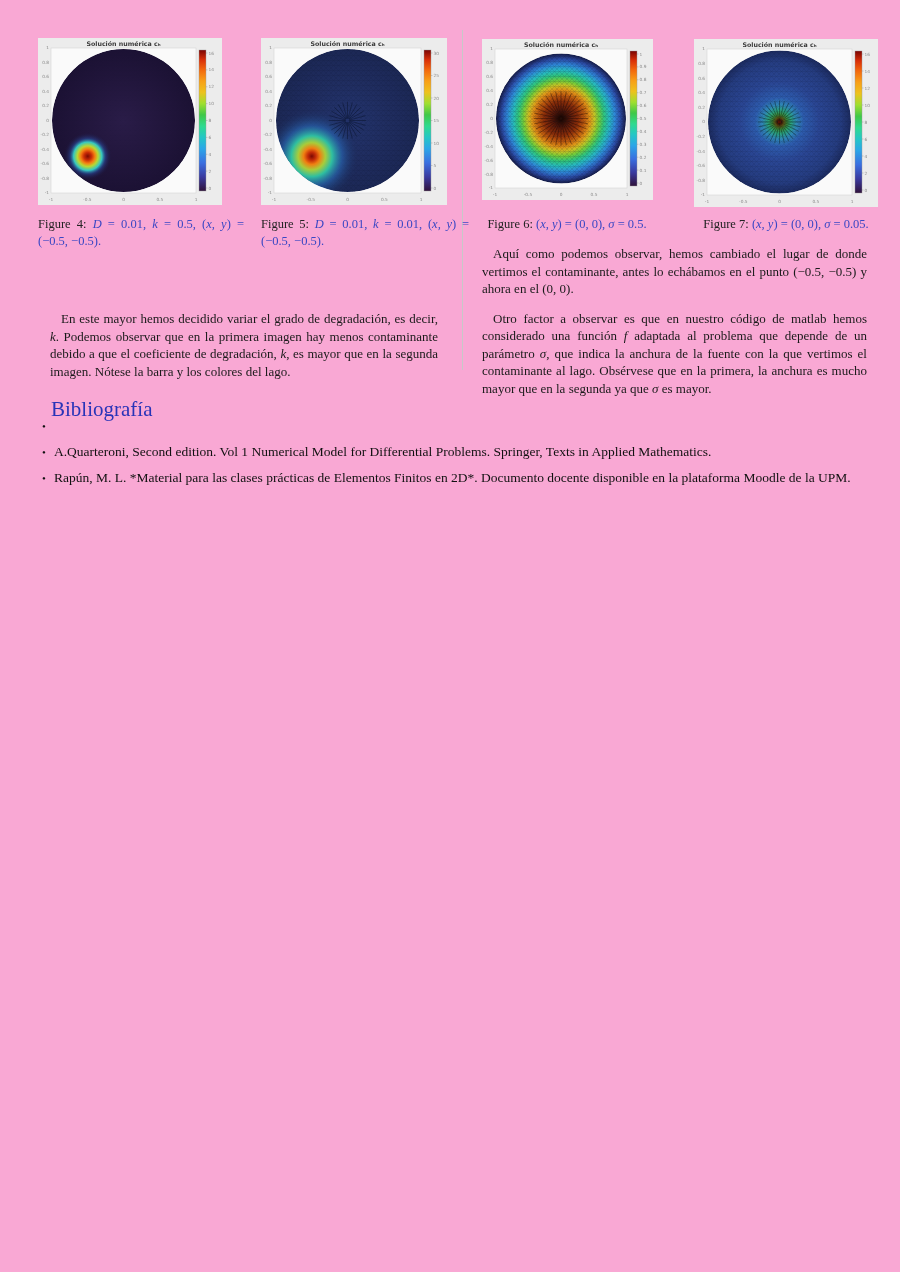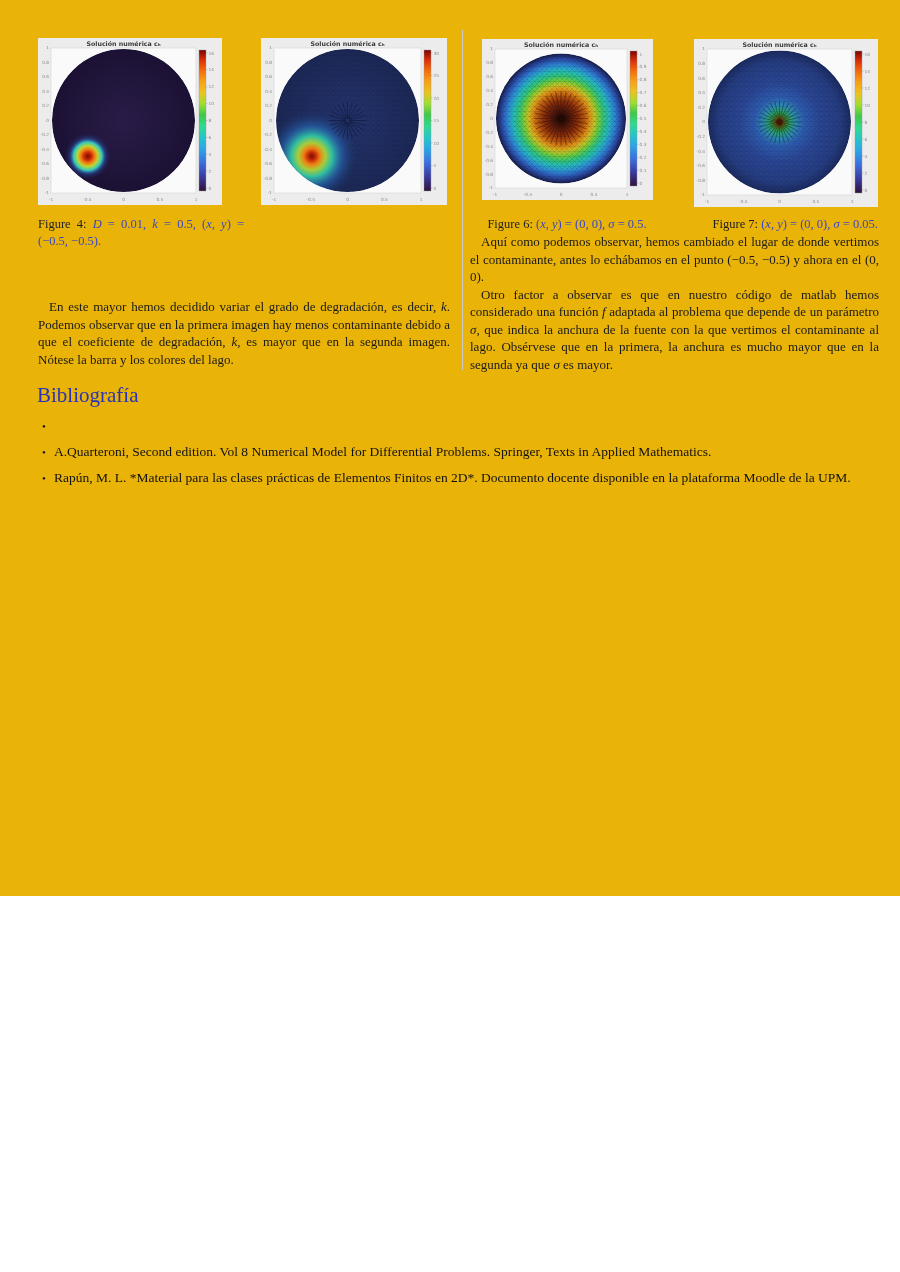--- a/index.html
+++ b/index.html
@@ -1,27 +1,27 @@
 <!DOCTYPE html>
 <html><head>
 <meta charset="utf-8">
 <style>
   html,body{margin:0;padding:0;background:#ffffff;}
-  .page{position:relative;width:900px;height:896px;background:#eab308;overflow:hidden;
+  .page{position:relative;width:900px;height:1272px;background:#f9a8d4;overflow:hidden;
         font-family:"Liberation Serif",serif;color:#1a1a1a;}
   .matfig{position:absolute;background:#ececec;}
   .matfig svg{display:block;}
   .vdivider{position:absolute;width:1px;background:#c8c8c8;}
   .caption{position:absolute;font-size:12.5px;line-height:17px;text-align:justify;color:#3a47c4;}
   .caption.center{text-align:center;}
   .cap-prefix{color:#222222;}
   .it{font-style:italic;}
   .bodycol{position:absolute;font-size:13px;line-height:17.5px;text-align:justify;color:#1a1a1a;}
-  .bodycol p{margin:0;text-indent:11px;}
-  .bib-heading{position:absolute;margin:0;font-size:21px;font-weight:normal;color:#2834b8;
+  .bodycol p{margin:12px;text-indent:11px;}
+  .bib-heading{position:absolute;margin:14px;font-size:21px;font-weight:normal;color:#2834b8;
                font-family:"Liberation Serif",serif;}
   .biblist{position:absolute;margin:0;padding:0;list-style:none;font-size:13.5px;color:#111;}
   .biblist li{margin:0 0 9px 0;display:flex;}
   .biblist .bullet{width:12px;flex:0 0 12px;font-size:11px;line-height:17px;}
   .biblist .bib-text{line-height:16px;}
 </style>
 </head>
 <body>
 
 <div class="page">
@@ -438,41 +438,42 @@
         <line x1="168" y1="134.0" x2="169.5" y2="134.0" stroke="#8a8a8a" stroke-width="0.4"></line>
         <text x="170.6" y="135.5" font-size="4.3" fill="#8a8a8a" text-anchor="start" font-family="DejaVu Sans, sans-serif">2</text>
         <line x1="168" y1="151.0" x2="169.5" y2="151.0" stroke="#8a8a8a" stroke-width="0.4"></line>
         <text x="170.6" y="152.5" font-size="4.3" fill="#8a8a8a" text-anchor="start" font-family="DejaVu Sans, sans-serif">0</text>
   </svg>
     </div>
 
   <div class="vdivider" style="left:462px;top:30px;height:340px;"></div>
 
   <div class="caption" id="cap0" style="left:38px;top:216px;width:206px;"><span class="cap-prefix">Figure 4: </span><span class="it">D</span><span> = 0.01, </span><span class="it">k</span><span> = 0.5, (</span><span class="it">x, y</span><span>) = (−0.5, −0.5).</span></div>
+  <div class="caption" id="cap1" style="left:261px;top:216px;width:208px;"><span class="cap-prefix">Figure 5: </span><span class="it">D</span><span> = 0.01, </span><span class="it">k</span><span> = 0.01, (</span><span class="it">x, y</span><span>) = (−0.5, −0.5).</span></div>
   <div class="caption center" id="cap2" style="left:478px;top:216px;width:178px;"><span class="cap-prefix">Figure 6: </span><span>(</span><span class="it">x, y</span><span>) = (0, 0), </span><span class="it">σ</span><span> = 0.5.</span></div>
-  <div class="caption center" id="cap3" style="left:694px;top:216px;width:184px;text-align:right;"><span class="cap-prefix">Figure 7: </span><span>(</span><span class="it">x, y</span><span>) = (0, 0), </span><span class="it">σ</span><span> = 0.05.</span></div>
+  <div class="caption center" id="cap3" style="left:694px;top:216px;width:184px;"><span class="cap-prefix">Figure 7: </span><span>(</span><span class="it">x, y</span><span>) = (0, 0), </span><span class="it">σ</span><span> = 0.05.</span></div>
 
   <div class="bodycol" id="leftcol-text" style="left:38px;top:298px;width:412px;">
       <p><span>En este mayor hemos decidido variar el grado de degradación, es decir, </span><span class="it">k</span><span>. Podemos observar que en la primera imagen hay menos contaminante debido a que el coeficiente de degradación, </span><span class="it">k</span><span>, es mayor que en la segunda imagen. Nótese la barra y los colores del lago.</span></p>
     </div>
 
   <div class="bodycol" id="rightcol-text" style="left:470px;top:233px;width:409px;">
       <p><span>Aquí como podemos observar, hemos cambiado el lugar de donde vertimos el contaminante, antes lo echábamos en el punto (−0.5, −0.5) y ahora en el (0, 0).</span></p>
       <p><span>Otro factor a observar es que en nuestro código de matlab hemos considerado una función </span><span class="it">f</span><span> adaptada al problema que depende de un parámetro </span><span class="it">σ</span><span>, que indica la anchura de la fuente con la que vertimos el contaminante al lago. Obsérvese que en la primera, la anchura es mucho mayor que en la segunda ya que </span><span class="it">σ</span><span> es mayor.</span></p>
     </div>
 
   <h2 class="bib-heading" style="left:37px;top:383px;">Bibliografía</h2>
 
   <ul class="biblist" id="biblist" style="left:42px;top:418px;width:840px;">
       <li>
         <span class="bullet">•</span>
       </li>
       <li>
         <span class="bullet">•</span>
-        <span class="bib-text">A.Quarteroni, Second edition. Vol 8 Numerical Model for Differential Problems. Springer, Texts in Applied Mathematics.</span>
+        <span class="bib-text">A.Quarteroni, Second edition. Vol 1 Numerical Model for Differential Problems. Springer, Texts in Applied Mathematics.</span>
       </li>
       <li>
         <span class="bullet">•</span>
         <span class="bib-text">Rapún, M. L. *Material para las clases prácticas de Elementos Finitos en 2D*. Documento docente disponible en la plataforma Moodle de la UPM.</span>
       </li>
     </ul>
 
 </div>
 
 </body></html>

